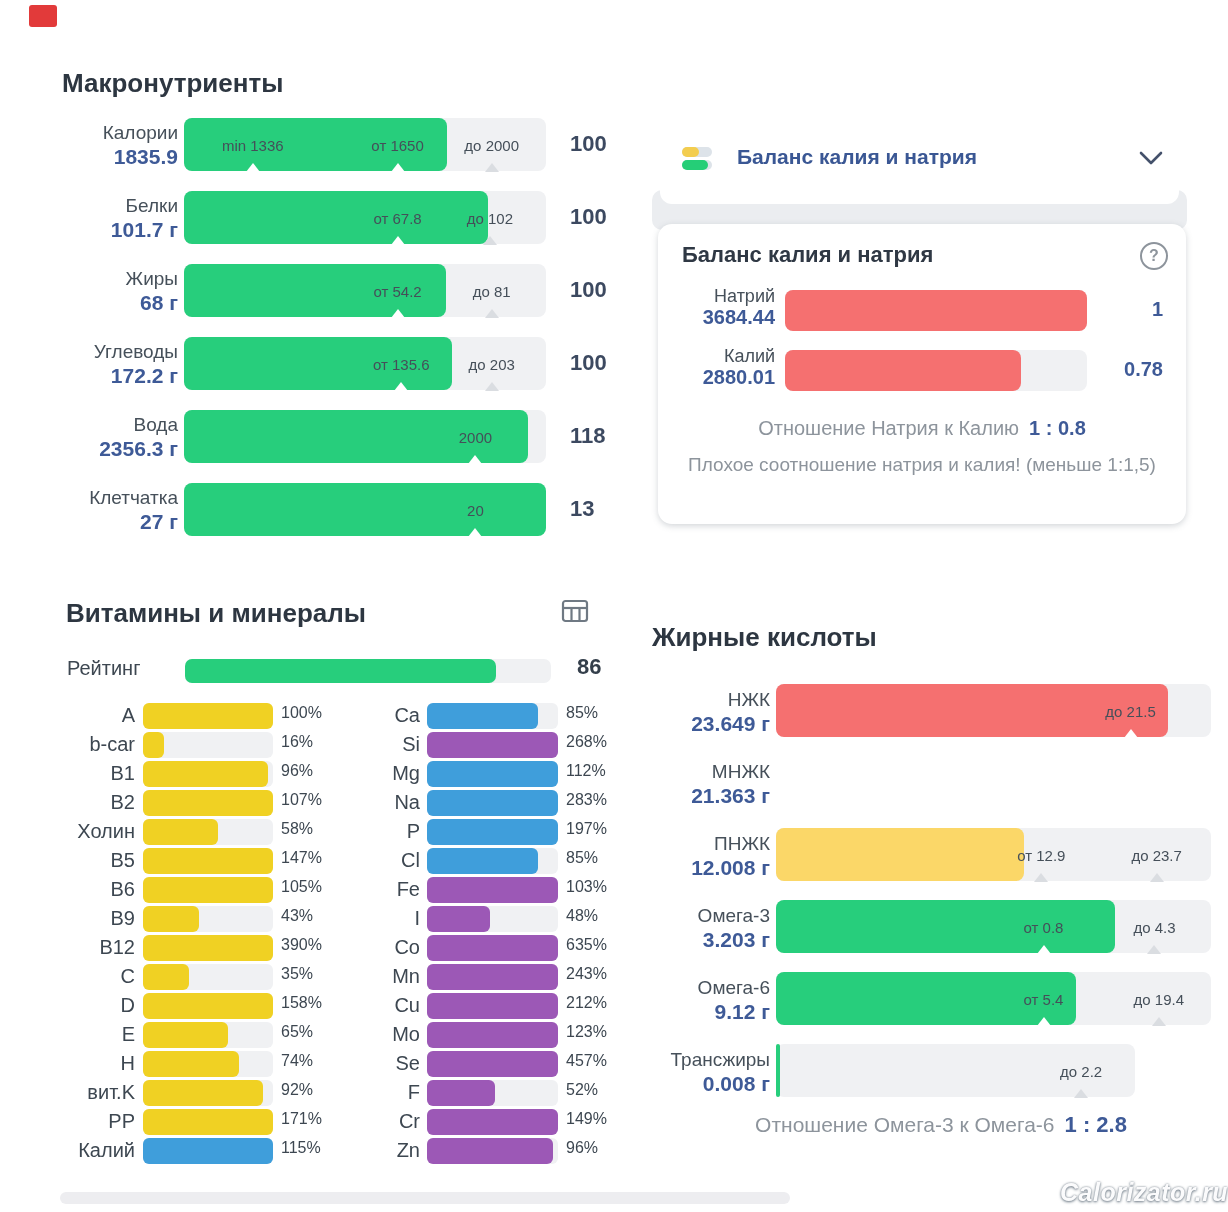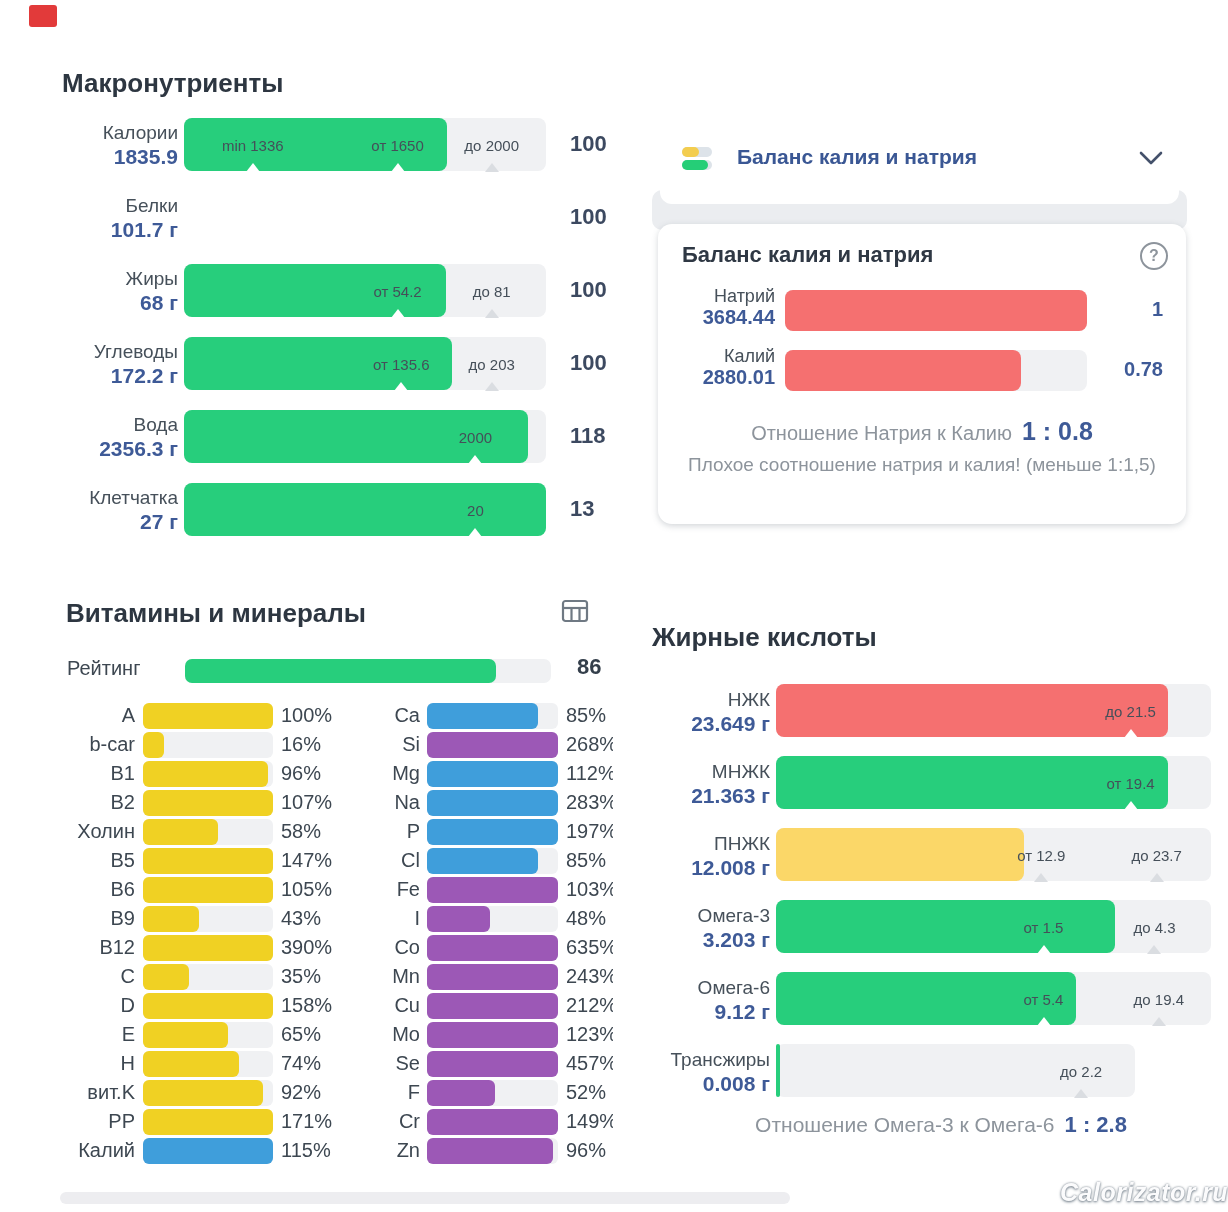--- a/index.html
+++ b/index.html
@@ -14,29 +14,29 @@
   .fill{position:absolute;left:0;top:0;height:100%;border-radius:8px}
   .mark{position:absolute;top:50%;transform:translate(-50%,-50%);font-size:15px;color:#454f59;white-space:nowrap}
   .caret{position:absolute;bottom:-1px;width:0;height:0;transform:translateX(-50%);
          border-left:7px solid transparent;border-right:7px solid transparent;border-bottom:9px solid #fff}
   
   .m-name{position:absolute;font-size:19px;color:#46505a;text-align:right;width:120px;white-space:nowrap}
   .m-val{position:absolute;font-size:21px;font-weight:700;color:#3e5a97;text-align:right;width:120px;white-space:nowrap}
   .m-pct{position:absolute;font-size:22px;font-weight:700;color:#3c4960;overflow:hidden;white-space:nowrap;height:26px}
   
   .v-label{position:absolute;font-size:20px;color:#3d4751;text-align:right;white-space:nowrap}
-  .v-pct{position:absolute;font-size:20px;color:#3d4751;white-space:nowrap;overflow:hidden;height:26px}
+  .v-pct{position:absolute;font-size:16px;color:#3d4751;white-space:nowrap;overflow:hidden;height:26px}
   .v-bar{position:absolute;background:#f0f1f3;border-radius:6px}
   .v-fill{position:absolute;left:0;top:0;height:100%;border-radius:6px}
   
   .card{position:absolute;background:#fff;border-radius:14px;box-shadow:0 2px 6px rgba(110,118,130,.30)}
   .gray-band{position:absolute;background:#ebedf0;border-radius:10px}
   .ratio-line{position:absolute;display:flex;justify-content:center;align-items:baseline;gap:10px;white-space:nowrap}
   .ratio-label{font-size:20px;color:#8d949c}
-  .ratio-value{font-size:25px;font-weight:700;color:#3e5a97}
+  .ratio-value{font-size:20px;font-weight:700;color:#3e5a97}
   .warn{position:absolute;font-size:19px;color:#8d949c;text-align:center;line-height:1.35}
   .score{position:absolute;font-size:20px;font-weight:700;color:#3e5a97;text-align:right;width:65px}
   .help-circle{position:absolute;width:24px;height:24px;border:2px solid #8d949c;border-radius:50%;
                color:#8d949c;font-size:16px;font-weight:700;text-align:center;line-height:24px}
   .watermark{position:absolute;font-size:25px;font-weight:700;font-style:italic;color:#fbfbfc;
              text-shadow:0 1px 3px rgba(110,122,134,.95),0 0 2px rgba(120,130,142,.85);letter-spacing:.5px}
   .scroll-thumb{position:absolute;background:#ededf0;border-radius:6px}
   .red-badge{position:absolute;background:#e23a3a;border-radius:3px}
 </style>
 </head>
@@ -56,20 +56,27 @@
         <span class="mark" style="left:59%">от 1650</span>
         <div class="caret" style="left:59%;border-bottom-color:#ffffff"></div>
         <span class="mark" style="left:85%">до 2000</span>
         <div class="caret" style="left:85%;border-bottom-color:#dadde1"></div>
       </div>
       <div class="m-pct" style="left:512px;top:13px;width:42px">100</div>
     </div>
     <div class="abs" style="left:58px;top:191px;width:560px;height:53px">
       <div class="m-name" style="left:0;top:4px">Белки</div>
       <div class="m-val" style="left:0;top:27px">101.7 г</div>
+      <div class="bar" style="left:126px;top:0px;width:362px;height:53px;border-radius:8px">
+        <div class="fill" style="width:84%;background:#27ce7c;border-radius:8px"></div>
+        <span class="mark" style="left:59%">от 67.8</span>
+        <div class="caret" style="left:59%;border-bottom-color:#ffffff"></div>
+        <span class="mark" style="left:84.5%">до 102</span>
+        <div class="caret" style="left:84.5%;border-bottom-color:#dadde1"></div>
+      </div>
       <div class="m-pct" style="left:512px;top:13px;width:42px">100</div>
     </div>
     <div class="abs" style="left:58px;top:264px;width:560px;height:53px">
       <div class="m-name" style="left:0;top:4px">Жиры</div>
       <div class="m-val" style="left:0;top:27px">68 г</div>
       <div class="bar" style="left:126px;top:0px;width:362px;height:53px;border-radius:8px">
         <div class="fill" style="width:72.3%;background:#27ce7c;border-radius:8px"></div>
         <span class="mark" style="left:59%">от 54.2</span>
         <div class="caret" style="left:59%;border-bottom-color:#ffffff"></div>
         <span class="mark" style="left:85%">до 81</span>
@@ -403,43 +410,38 @@
       <div class="m-val" style="left:30px;top:28px;width:120px">23.649 г</div>
       <div class="bar" style="left:156px;top:0px;width:435px;height:53px;border-radius:8px">
         <div class="fill" style="width:90%;background:#f57070;border-radius:8px"></div>
         <span class="mark" style="left:81.5%">до 21.5</span>
         <div class="caret" style="left:81.5%;border-bottom-color:#ffffff"></div>
       </div>
     </div>
     <div class="abs" style="left:620px;top:756px;width:600px;height:53px">
       <div class="m-name" style="left:0;top:5px;width:150px">МНЖК</div>
       <div class="m-val" style="left:30px;top:28px;width:120px">21.363 г</div>
-      <div class="bar" style="left:156px;top:0px;width:435px;height:53px;border-radius:8px">
-        <div class="fill" style="width:90%;background:#27ce7c;border-radius:8px"></div>
-        <span class="mark" style="left:81.5%">от 19.4</span>
-        <div class="caret" style="left:81.5%;border-bottom-color:#ffffff"></div>
-      </div>
     </div>
     <div class="abs" style="left:620px;top:828px;width:600px;height:45px">
       <div class="m-name" style="left:0;top:5px;width:150px">ПНЖК</div>
       <div class="m-val" style="left:30px;top:28px;width:120px">12.008 г</div>
       <div class="bar" style="left:156px;top:0px;width:435px;height:53px;border-radius:8px">
         <div class="fill" style="width:57%;background:#fbd768;border-radius:8px"></div>
         <span class="mark" style="left:61%">от 12.9</span>
         <div class="caret" style="left:61%;border-bottom-color:#dadde1"></div>
         <span class="mark" style="left:87.5%">до 23.7</span>
         <div class="caret" style="left:87.5%;border-bottom-color:#dadde1"></div>
       </div>
     </div>
     <div class="abs" style="left:620px;top:900px;width:600px;height:53px">
       <div class="m-name" style="left:0;top:5px;width:150px">Омега-3</div>
       <div class="m-val" style="left:30px;top:28px;width:120px">3.203 г</div>
       <div class="bar" style="left:156px;top:0px;width:435px;height:53px;border-radius:8px">
         <div class="fill" style="width:78%;background:#27ce7c;border-radius:8px"></div>
-        <span class="mark" style="left:61.5%">от 1.5</span>
+        <span class="mark" style="left:61.5%">от 0.8</span>
         <div class="caret" style="left:61.5%;border-bottom-color:#ffffff"></div>
         <span class="mark" style="left:87%">до 4.3</span>
         <div class="caret" style="left:87%;border-bottom-color:#dadde1"></div>
       </div>
     </div>
     <div class="abs" style="left:620px;top:972px;width:600px;height:53px">
       <div class="m-name" style="left:0;top:5px;width:150px">Омега-6</div>
       <div class="m-val" style="left:30px;top:28px;width:120px">9.12 г</div>
       <div class="bar" style="left:156px;top:0px;width:435px;height:53px;border-radius:8px">
         <div class="fill" style="width:69%;background:#27ce7c;border-radius:8px"></div>

